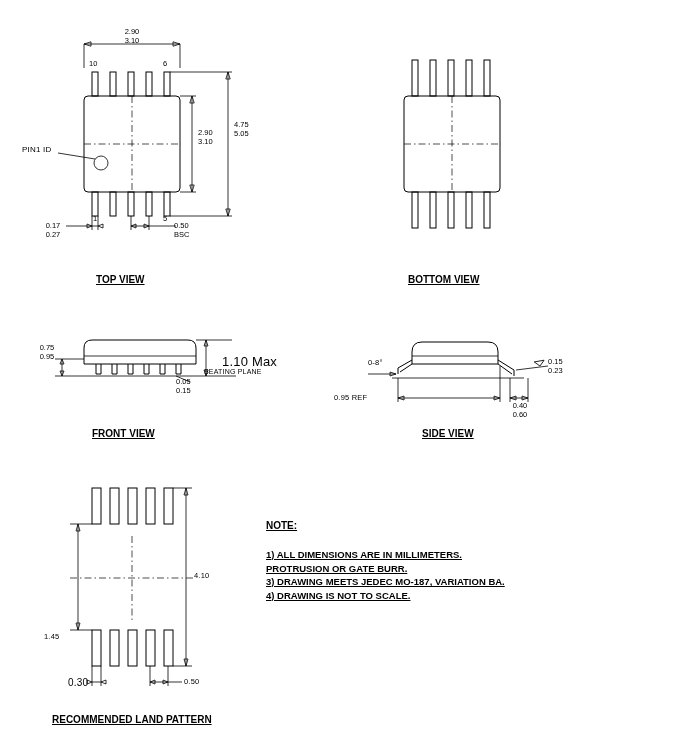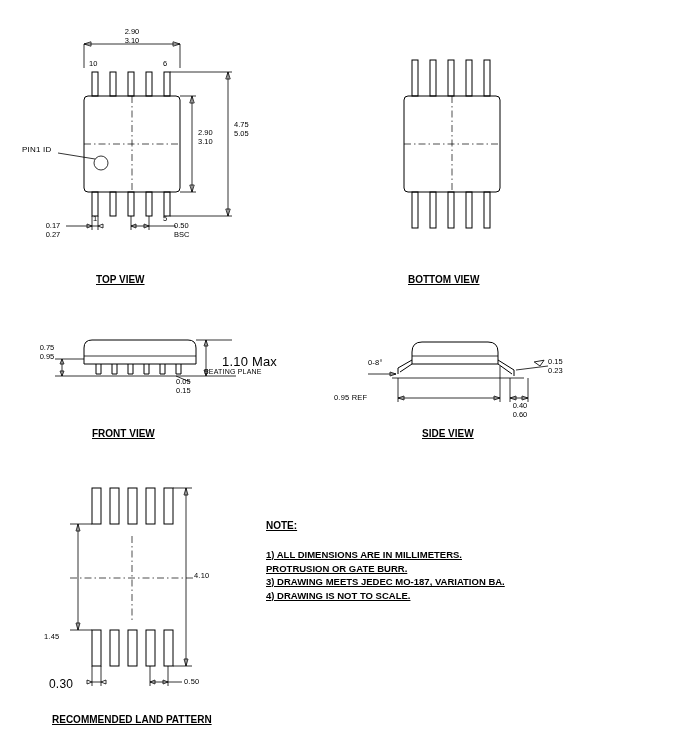--- a/index.html
+++ b/index.html
@@ -261,21 +261,21 @@
     </div>
   <div class="lbl" style="left:334px;top:367px;font-size:7.5px;">0.95 REF</div>
   <div class="dim" style="left:502px;top:376px;width:36px;">
       <span style="display:block;">0.40</span>
       <span style="display:block;">0.60</span>
     </div>
   <div class="title" style="left:422px;top:402px;">SIDE VIEW</div>
 
   <div class="lbl" style="left:194px;top:545px;font-size:7.5px;">4.10</div>
   <div class="lbl" style="left:44px;top:606px;font-size:7.5px;">1.45</div>
-  <div class="lbl" style="left:49px;top:651px;font-size:12px;">0.30</div>
+  <div class="lbl" style="left:68px;top:651px;font-size:10px;">0.30</div>
   <div class="lbl" style="left:184px;top:651px;font-size:7.5px;">0.50</div>
   <div class="title" style="left:52px;top:688px;">RECOMMENDED LAND PATTERN</div>
 
   <div class="noteh" style="left:266px;top:494px;">NOTE:</div>
   <div class="notes" style="left:266px;top:522px;">
     <div class="noteline">1) ALL DIMENSIONS ARE IN MILLIMETERS.</div>
     <div class="noteline">PROTRUSION OR GATE BURR.</div>
     <div class="noteline">3) DRAWING MEETS JEDEC MO-187, VARIATION BA.</div>
     <div class="noteline">4) DRAWING IS NOT TO SCALE.</div>
   </div>

